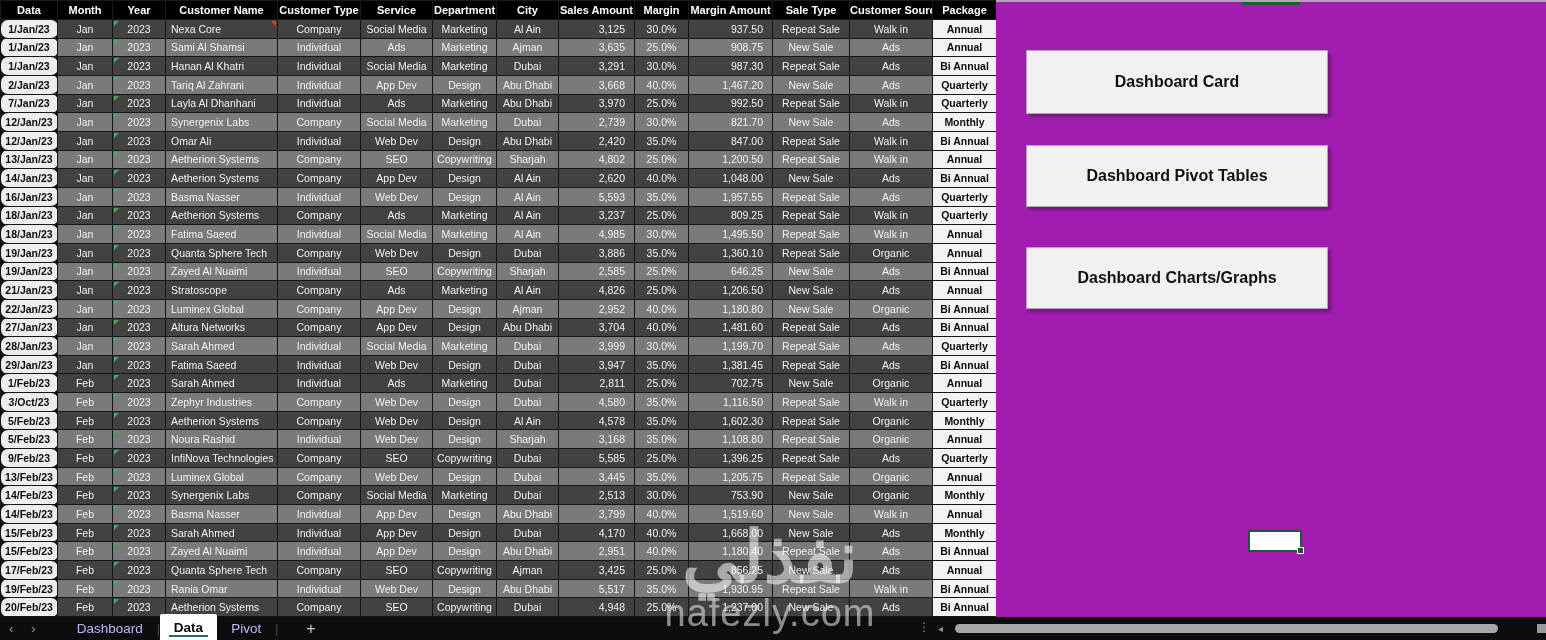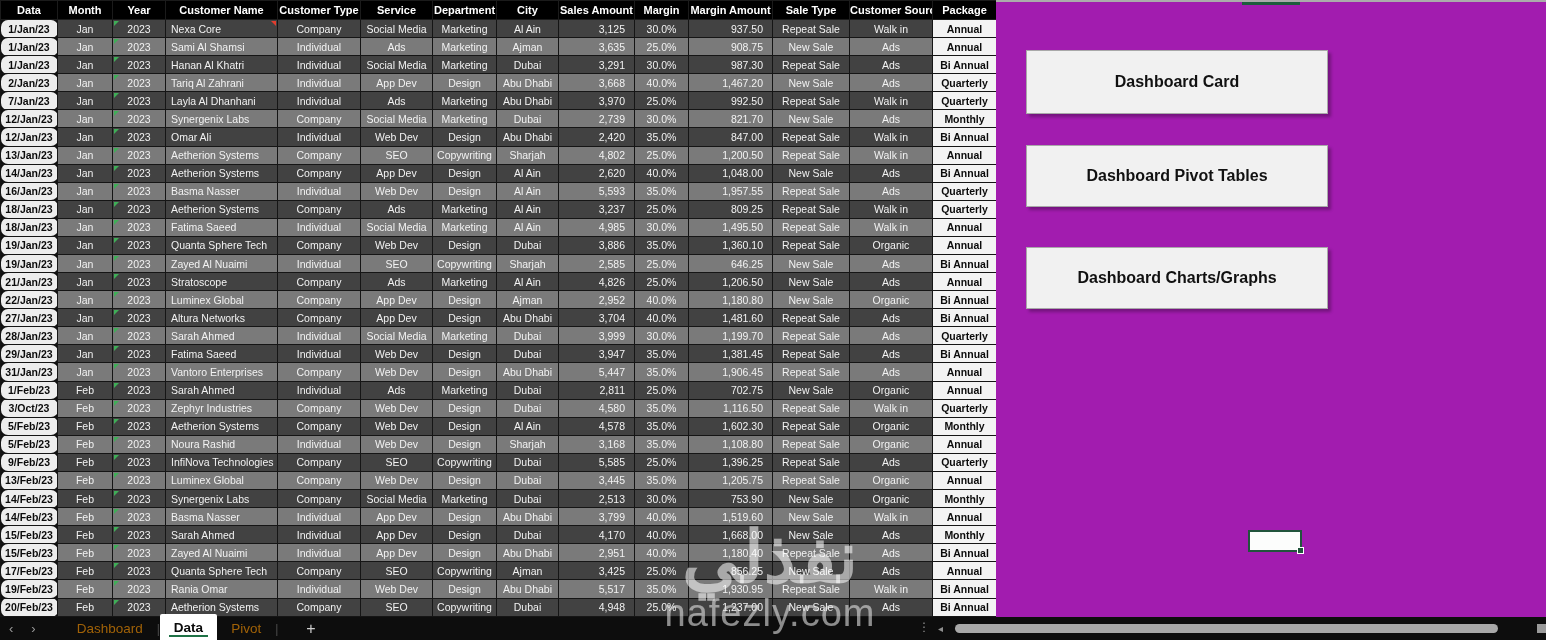--- a/index.html
+++ b/index.html
@@ -51,21 +51,21 @@
   .cell-selection::after{
     content:"";position:absolute;right:-4px;bottom:-4px;width:5px;height:5px;
     background:#21543c;border:1px solid #fff;
   }
   
   .statusbar{
     position:absolute;left:0;top:617px;width:1546px;height:23px;background:#0d0d0d;
     display:flex;align-items:center;color:#d6d6d6;font-size:13px;
   }
   .nav-arrow{color:#9a9a9a;font-size:13px;padding:0 9px;cursor:pointer;}
-  .tab{padding:0 14px;height:23px;display:flex;align-items:center;cursor:pointer;color:#a16207;font-size:13.5px;}
+  .tab{padding:0 14px;height:23px;display:flex;align-items:center;cursor:pointer;color:#c4b5fd;font-size:13.5px;}
   .tab.active{
     background:#fff;color:#0b0b0b;font-weight:bold;position:relative;margin-top:-3px;height:26px;
     border-radius:2px 2px 0 0;
   }
   .tab.active::after{
     content:"";position:absolute;left:9px;right:9px;bottom:3px;height:2px;background:#1e7145;
   }
   .tab-sep{color:#4d4d4d;font-size:12px;}
   .add-tab{color:#cfcfcf;font-size:16px;padding:0 10px;margin-left:18px;cursor:pointer;}
   .overflow-dots{position:absolute;left:918px;top:3px;color:#8f8f8f;font-size:12px;letter-spacing:0;cursor:pointer;}
@@ -420,36 +420,20 @@
           <td class="c5">Web Dev</td>
           <td class="c6">Design</td>
           <td class="c7">Dubai</td>
           <td class="c8">3,947</td>
           <td class="c9">35.0%</td>
           <td class="c10">1,381.45</td>
           <td class="c11">Repeat Sale</td>
           <td class="c12">Ads</td>
           <td class="c13">Bi Annual</td>
         </tr>
-        <tr class="even">
-          <td class="c0">31/Jan/23</td>
-          <td class="c1">Jan</td>
-          <td class="c2">2023</td>
-          <td class="c3">Vantoro Enterprises</td>
-          <td class="c4">Company</td>
-          <td class="c5">Web Dev</td>
-          <td class="c6">Design</td>
-          <td class="c7">Abu Dhabi</td>
-          <td class="c8">5,447</td>
-          <td class="c9">35.0%</td>
-          <td class="c10">1,906.45</td>
-          <td class="c11">Repeat Sale</td>
-          <td class="c12">Ads</td>
-          <td class="c13">Annual</td>
-        </tr>
         <tr class="odd">
           <td class="c0">1/Feb/23</td>
           <td class="c1">Feb</td>
           <td class="c2">2023</td>
           <td class="c3">Sarah Ahmed</td>
           <td class="c4">Individual</td>
           <td class="c5">Ads</td>
           <td class="c6">Marketing</td>
           <td class="c7">Dubai</td>
           <td class="c8">2,811</td>

